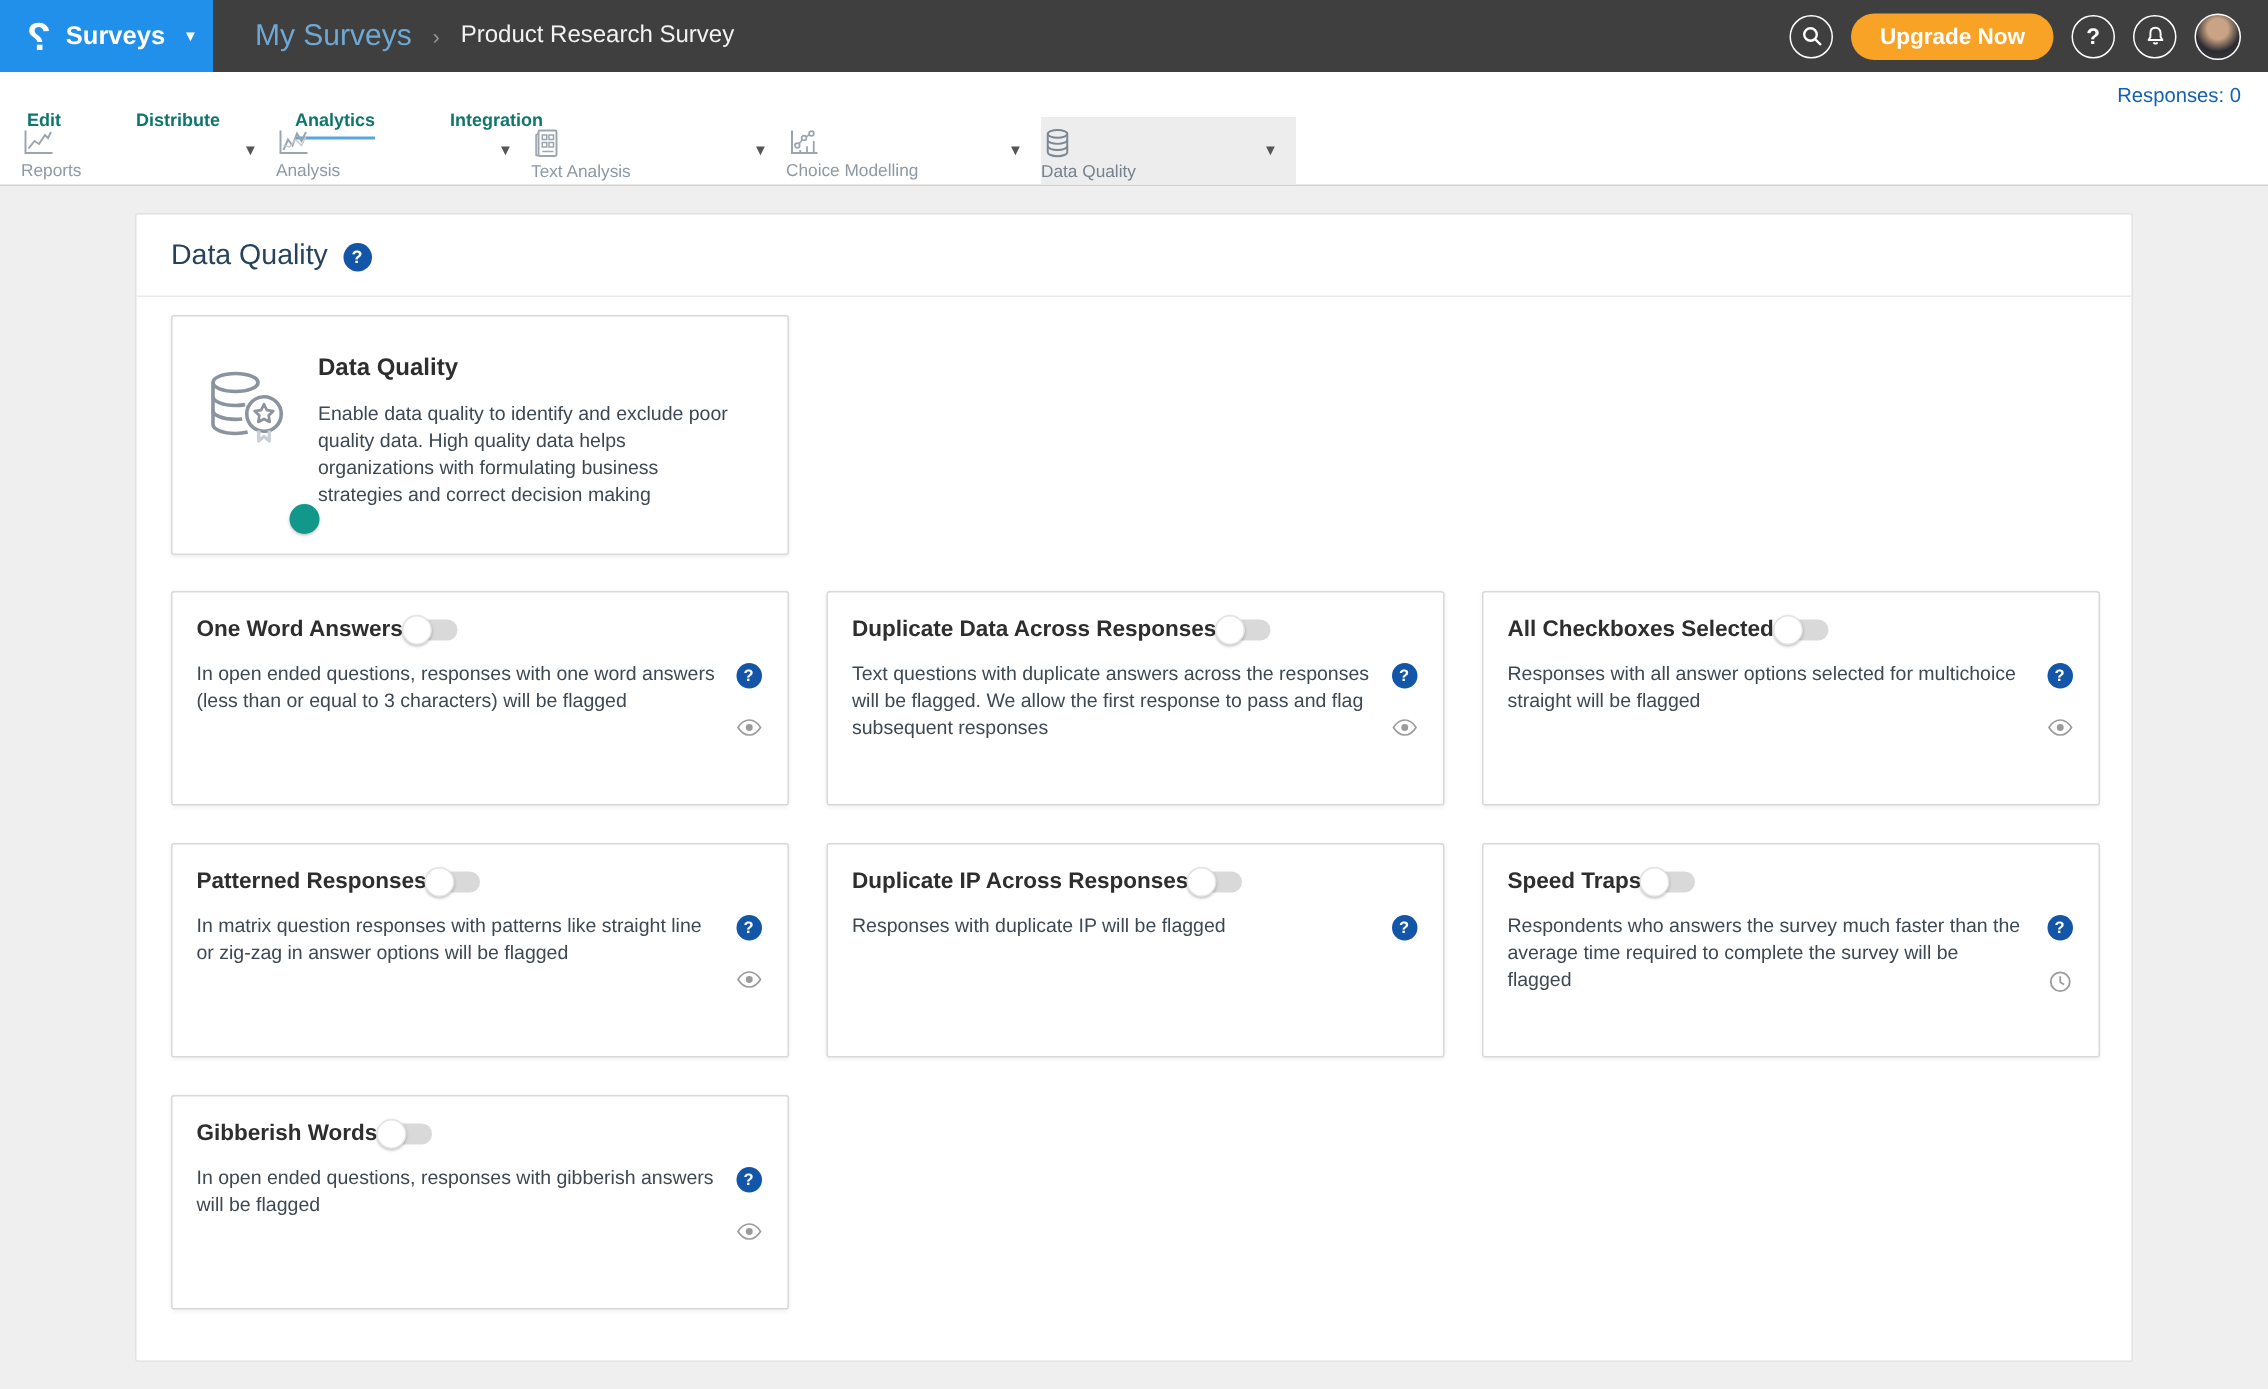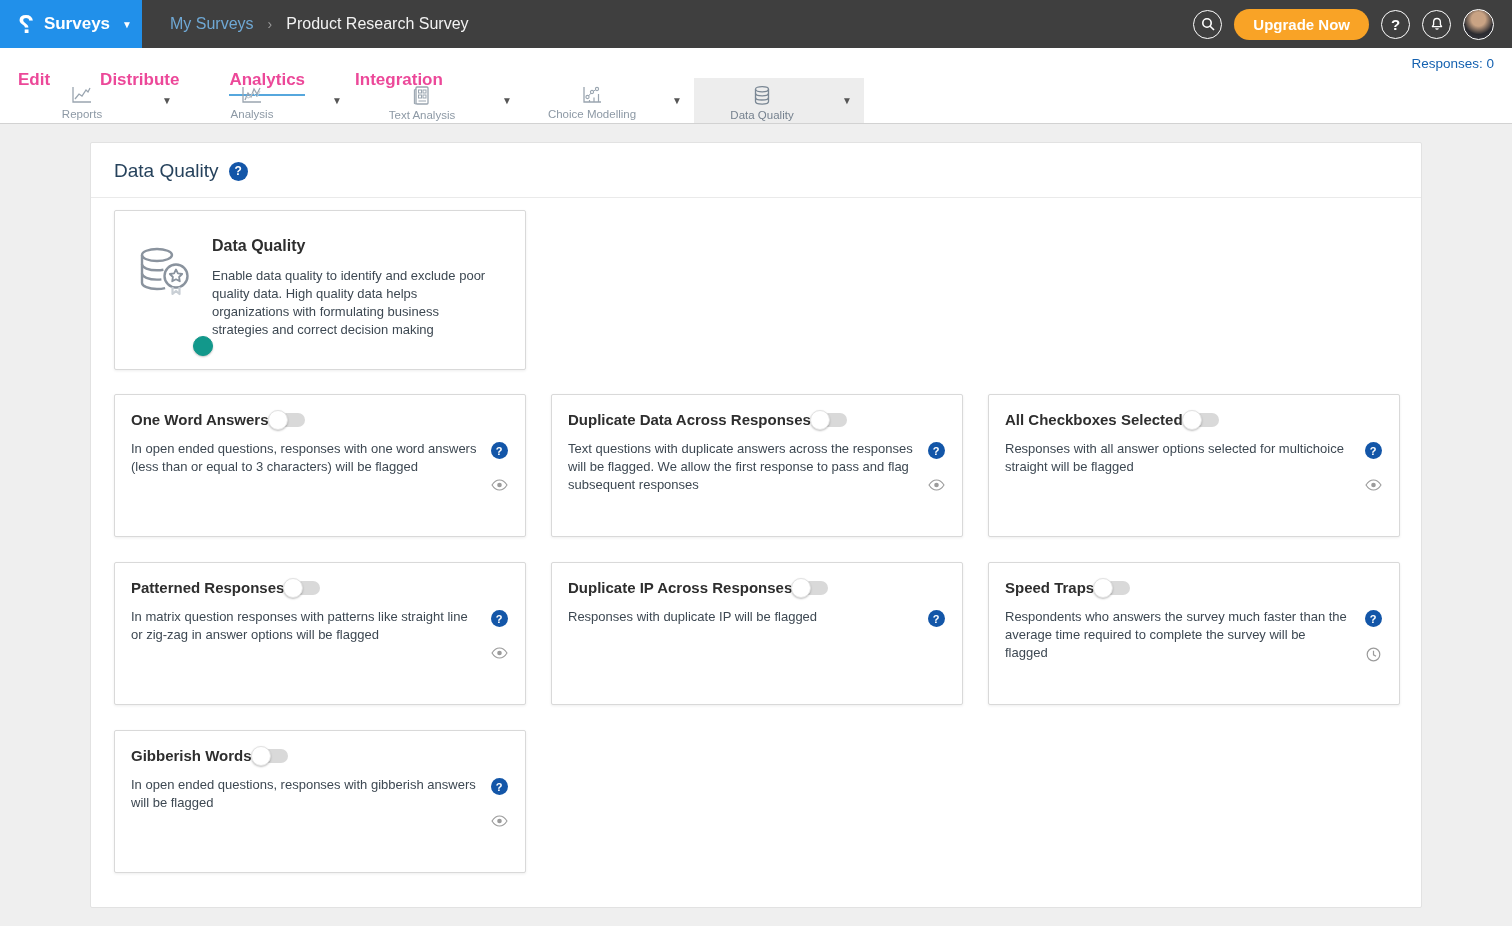--- a/index.html
+++ b/index.html
@@ -5,41 +5,41 @@
   * { margin:0; padding:0; box-sizing:border-box; }
   html,body { width:1512px; height:926px; font-family:"Liberation Sans", sans-serif; background:#efefef; overflow:hidden; }
 
   
   .top-header { display:flex; align-items:stretch; height:48px; background:#3f3f3f; }
   .brand { display:flex; align-items:center; gap:10px; width:142px; background:#2190ea; color:#fff; padding:0 14px 0 18px; cursor:pointer; }
   .brand-logo { font-size:26px; font-weight:bold; display:inline-block; transform:scaleX(-1); line-height:1; }
   .brand-name { font-size:17px; font-weight:700; }
   .brand-caret { font-size:10px; margin-left:2px; }
   .crumbs { display:flex; align-items:center; gap:14px; padding-left:28px; flex:1; }
-  .crumb-parent { color:#6fa8d4; font-size:16px; cursor:pointer; }
+  .crumb-parent { color:#6fa8d4; font-size:20px; cursor:pointer; }
   .crumb-sep { color:#9a9a9a; font-size:14px; }
   .crumb-current { color:#f2f2f2; font-size:16px; }
   .header-actions { display:flex; align-items:center; gap:12px; padding-right:18px; }
   .hicon { width:29px; height:29px; border:1.5px solid #fff; border-radius:50%; display:flex; align-items:center; justify-content:center; color:#fff; cursor:pointer; flex:0 0 auto; }
   .hicon svg { display:block; }
   .hicon.qmark { font-size:15px; font-weight:bold; }
   .upgrade-btn { background:#f9a326; color:#fff; border:none; border-radius:16px; height:31px; padding:0 19px; font-size:15px; font-weight:bold; font-family:"Liberation Sans",sans-serif; cursor:pointer; }
   .avatar { width:31px; height:31px; border-radius:50%; border:1.5px solid #fff; background:radial-gradient(circle at 50% 32%, #c9a384 28%, #2b2b30 62%, #3c3c44 100%); cursor:pointer; }
 
   
   .section-nav { height:30px; background:#fff; display:flex; align-items:center; padding:0 18px; }
-  .snav-item { color:#ec4899; font-size:17px; font-weight:bold; margin-right:50px; padding:2px 0 4px; cursor:pointer; border-bottom:2px solid transparent;margin-top:37px; }
+  .snav-item { color:#0f766e; font-size:12px; font-weight:bold; margin-right:50px; padding:2px 0 4px; cursor:pointer; border-bottom:2px solid transparent;margin-top:37px; }
   .snav-item.active { border-bottom:2px solid #56a7dd; }
   .responses { margin-left:auto; color:#1461b0; font-size:13.5px; }
 
   
   .toolbar { height:46px; background:#fff; border-bottom:1px solid #d2d2d2; display:flex; padding-left:14px; }
   .tool-tab { width:170px; display:flex; align-items:center; cursor:pointer; }
   .tool-tab.active { background:#ededed; }
-  .tab-main { flex:1; display:flex; flex-direction:column; align-items:center; justify-content:center; gap:3px; padding-top:4px; }
+  .tab-main { flex:1; display:flex; flex-direction:column; justify-content:center; gap:3px; padding-top:4px; }
   .tab-main svg { display:block; }
   .tab-label { font-size:11.5px; color:#8d99a5; }
   .tool-tab.active .tab-label { color:#76828f; }
   .tab-caret { width:34px; text-align:center; color:#555; font-size:10px; cursor:pointer; }
 
   
   .content { padding:18px 90px 28px; }
   .panel { background:#fff; border:1px solid #e2e2e2; border-radius:2px; min-height:756px; }
   .panel-title-row { display:flex; align-items:center; gap:10px; padding:17px 23px 15px; border-bottom:1px solid #eaeaea; }
   .panel-title { color:#26425c; font-size:19px; font-weight:400; }

